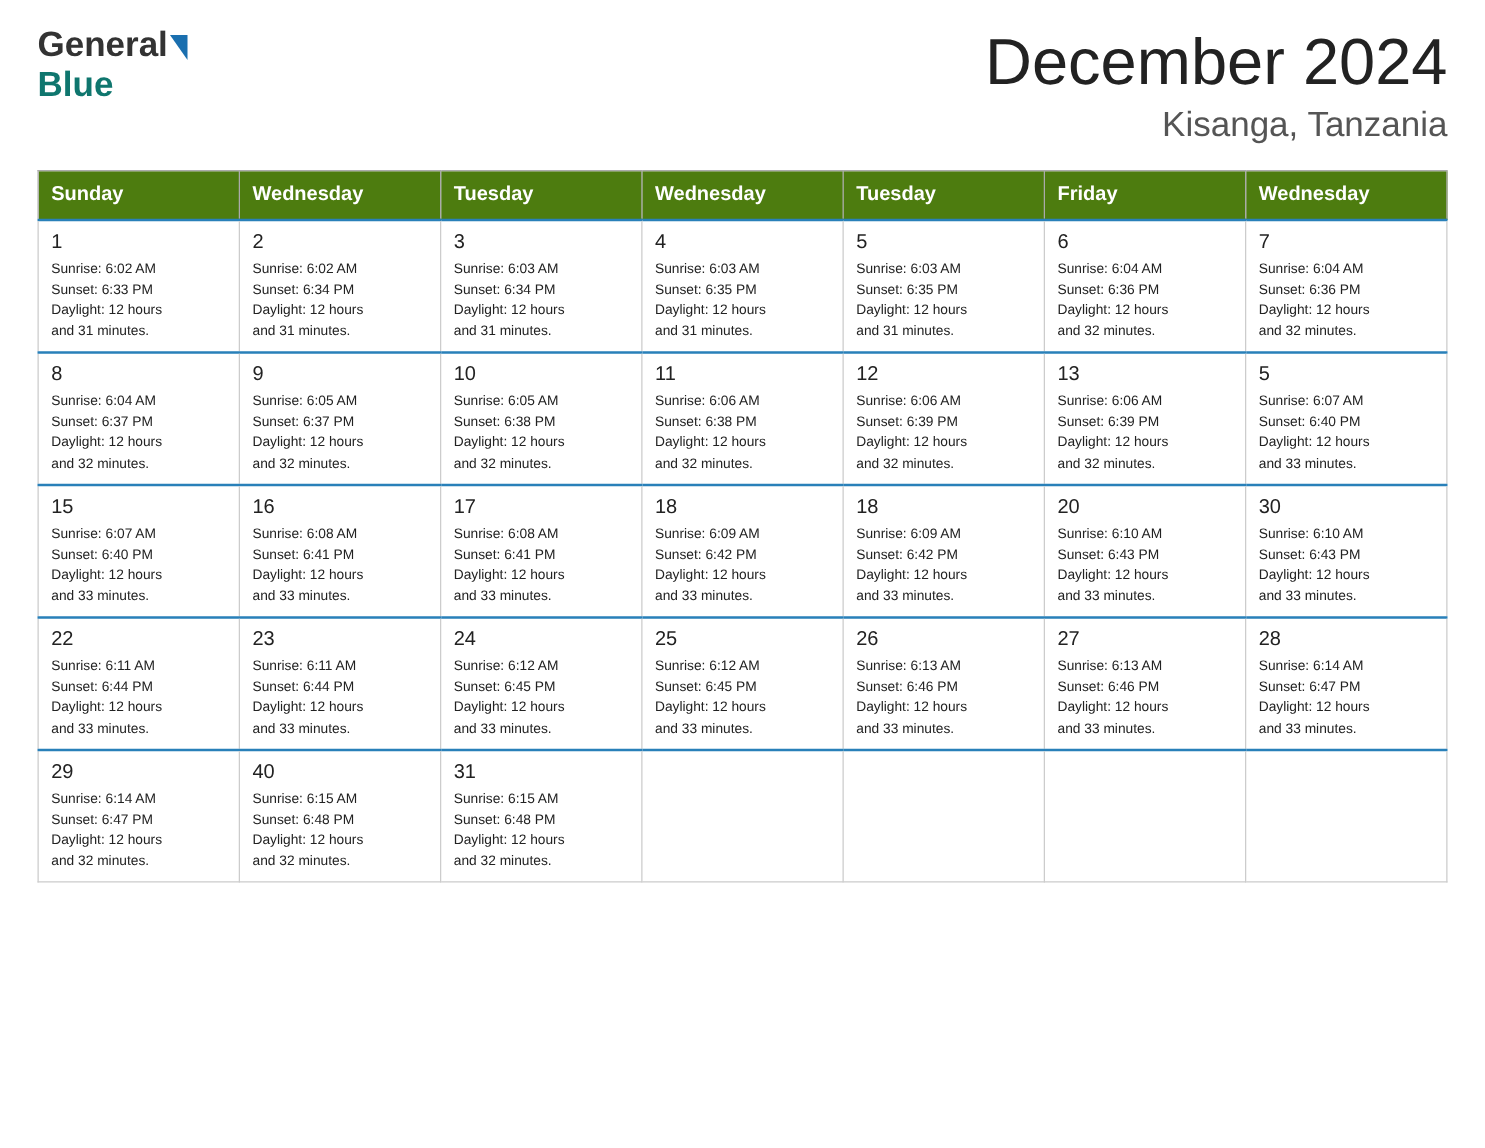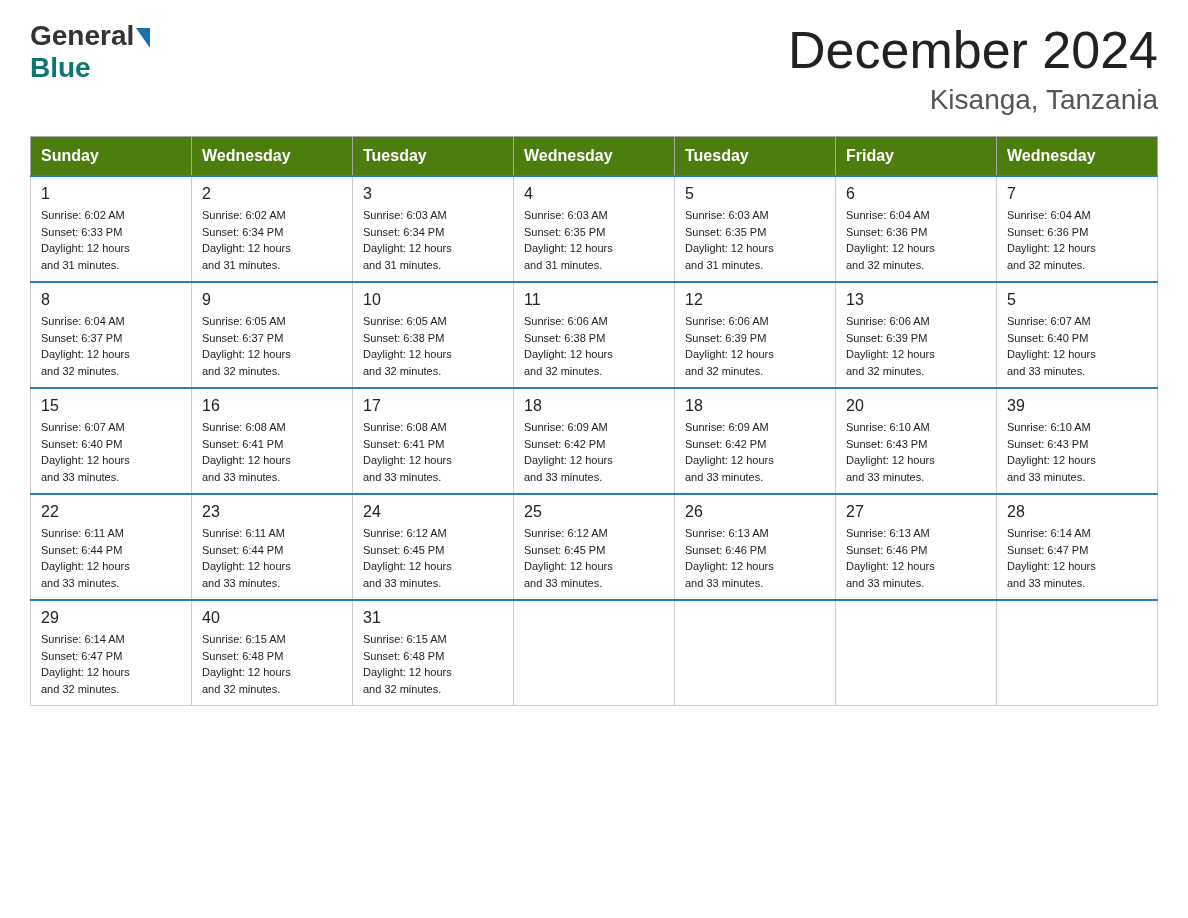--- a/index.html
+++ b/index.html
@@ -208,21 +208,21 @@
         </td>
         <td>
           <div class="day-number">18</div>
           <div class="day-info">Sunrise: 6:09 AM<br>Sunset: 6:42 PM<br>Daylight: 12 hours<br>and 33 minutes.</div>
         </td>
         <td>
           <div class="day-number">20</div>
           <div class="day-info">Sunrise: 6:10 AM<br>Sunset: 6:43 PM<br>Daylight: 12 hours<br>and 33 minutes.</div>
         </td>
         <td>
-          <div class="day-number">39</div>
+          <div class="day-number">30</div>
           <div class="day-info">Sunrise: 6:10 AM<br>Sunset: 6:43 PM<br>Daylight: 12 hours<br>and 33 minutes.</div>
         </td>
       </tr>
       <tr class="week-row">
         <td>
           <div class="day-number">22</div>
           <div class="day-info">Sunrise: 6:11 AM<br>Sunset: 6:44 PM<br>Daylight: 12 hours<br>and 33 minutes.</div>
         </td>
         <td>
           <div class="day-number">23</div>

